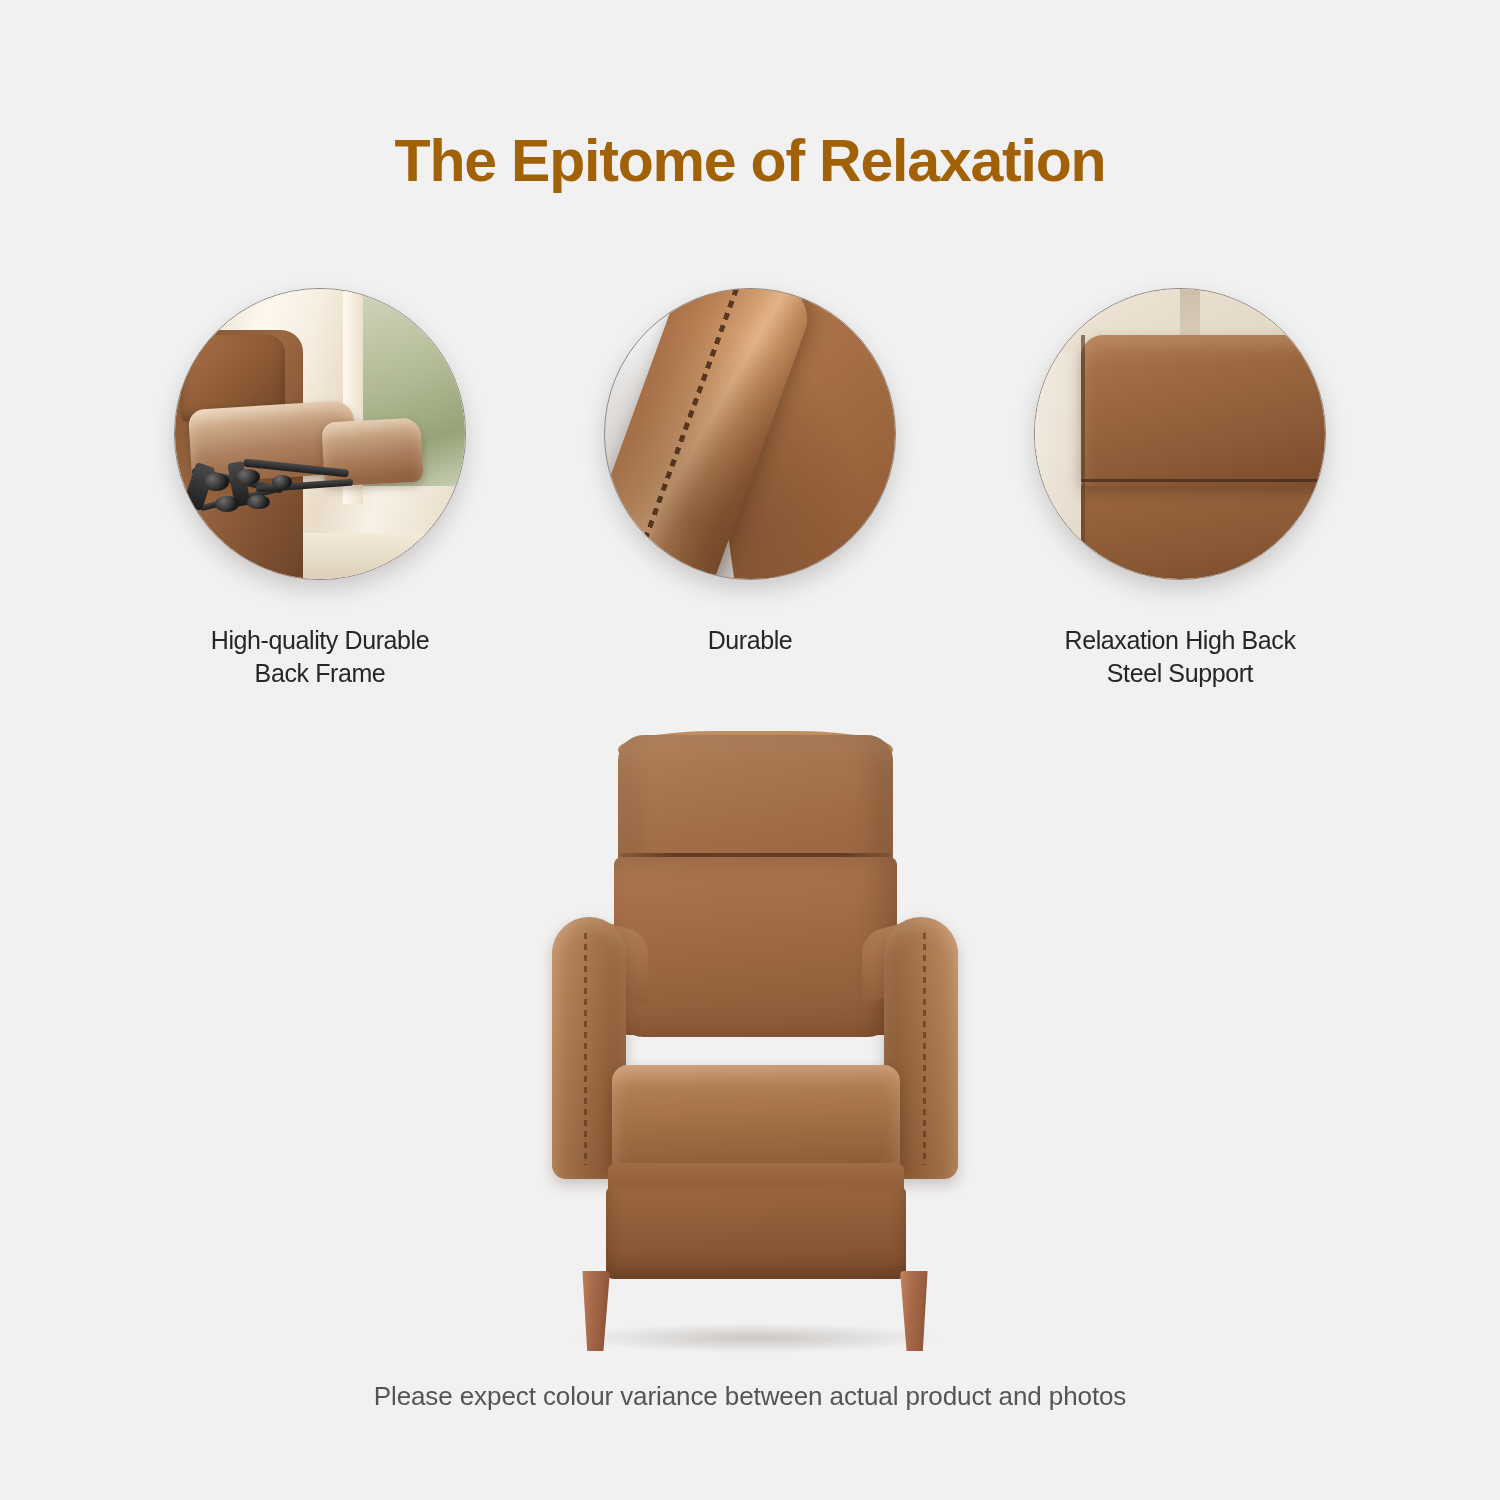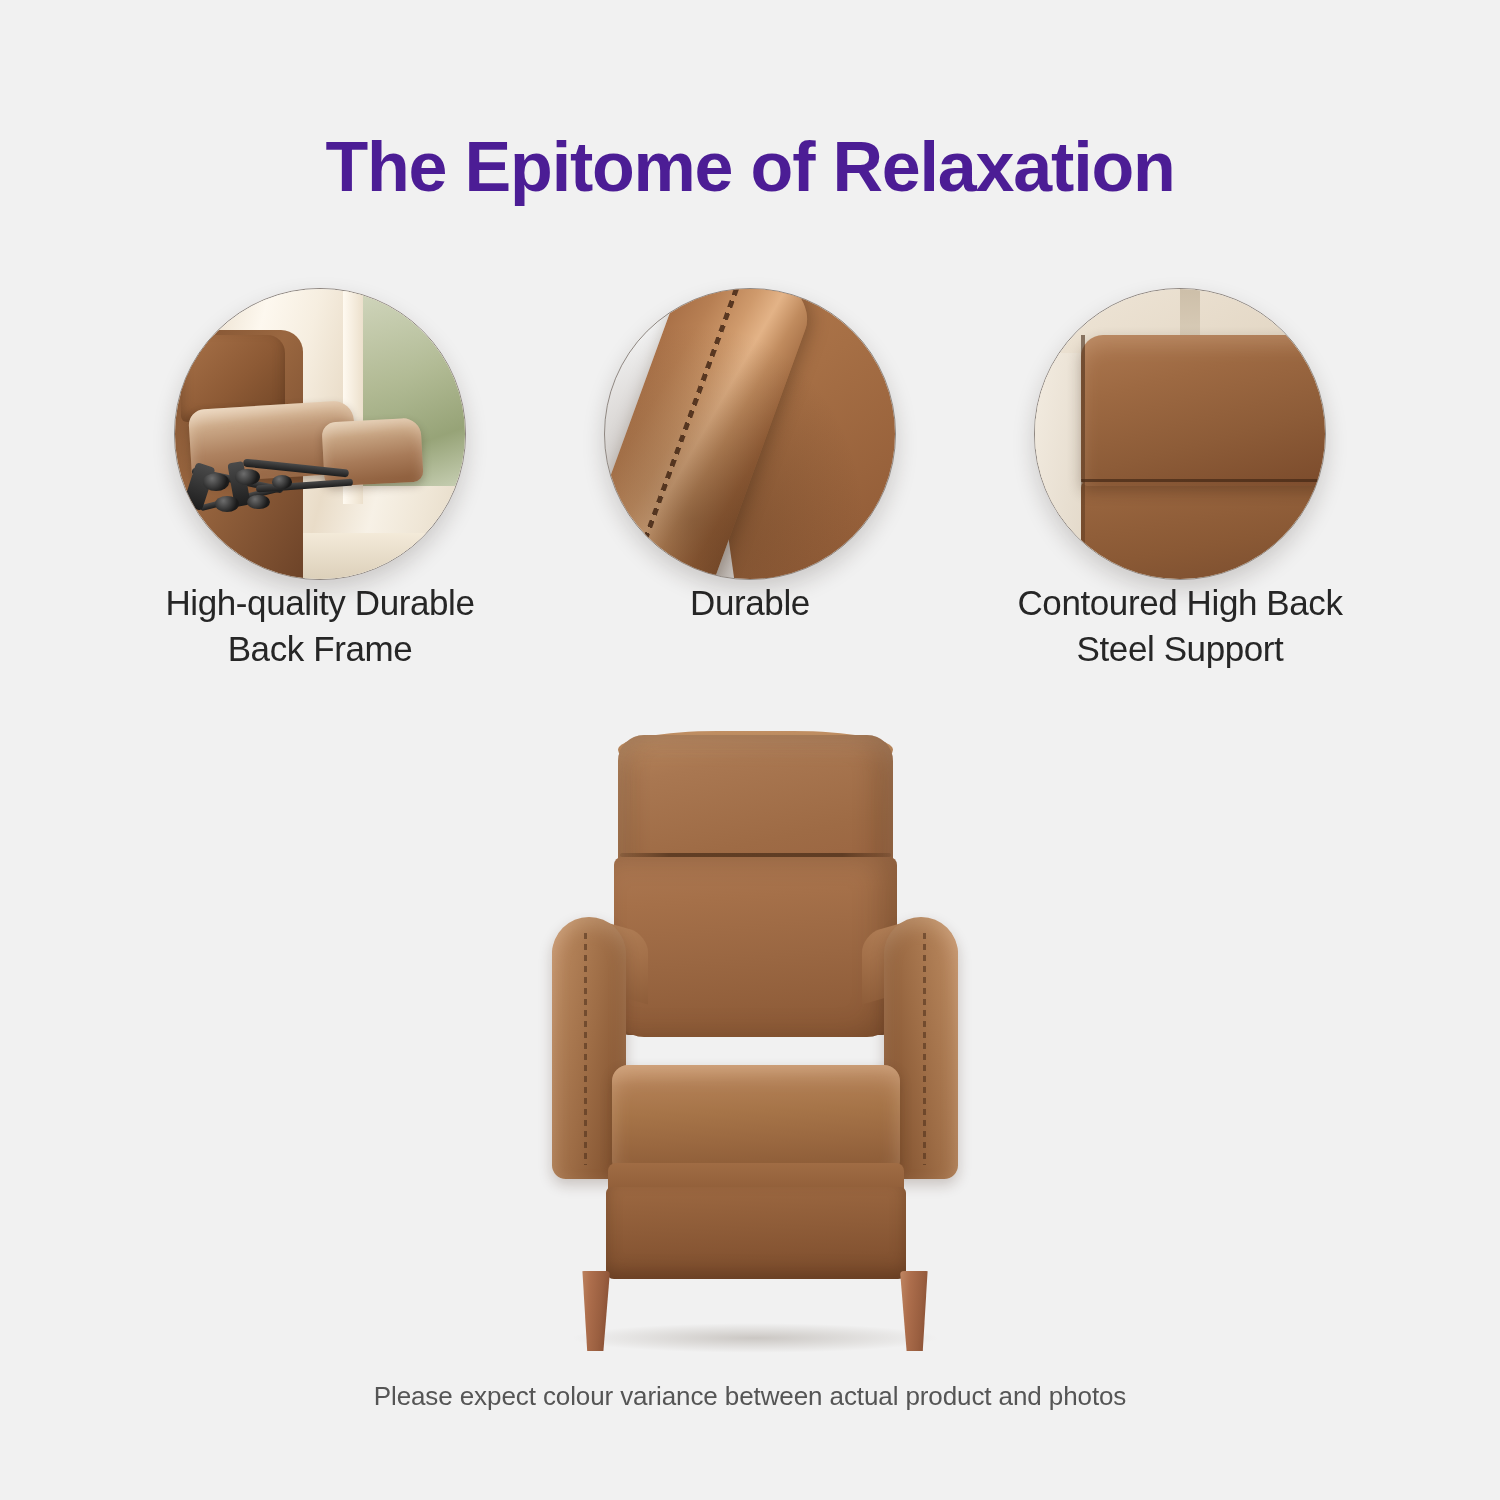--- a/index.html
+++ b/index.html
@@ -15,25 +15,25 @@
     position: relative;
   }
 
   
   .title {
     position: absolute;
     top: 132px;
     left: 0;
     width: 1500px;
     text-align: center;
-    font-size: 70px;
+    font-size: 59px;
     line-height: 1.0;
     font-weight: 700;
     letter-spacing: -1.2px;
-    color: #4c1d95;
+    color: #a16207;
     font-family: "Liberation Sans", sans-serif;
   }
 
   
   .features {
     position: absolute;
     top: 288px;
     left: 120px;
     width: 1260px;
     display: flex;
@@ -55,22 +55,23 @@
     width: 292px;
     height: 292px;
     border-radius: 50%;
     overflow: hidden;
     position: relative;
     box-shadow: 0 10px 22px rgba(40,30,20,0.18);
     border: 1px solid rgba(60,45,35,0.55);
     box-sizing: border-box;
   }
   .caption {
+    margin-top: 44px;
     text-align: center;
-    font-size: 35px;
+    font-size: 25px;
     line-height: 1.32;
     font-weight: 500;
     color: #262626;
     letter-spacing: -0.4px;
   }
 
   
   .c1-bg {
     position: absolute; inset: 0;
     background:
@@ -399,21 +400,21 @@
         <div class="c3-bg"></div>
         <div class="c3-door"></div>
         <div class="c3-wallstripe"></div>
         <div class="c3-lower"></div>
         <div class="c3-cushion"></div>
         <div class="c3-seam"></div>
         <div class="c3-edge"></div>
       </div>
     </div>
     <div class="caption">
-      <div>Contoured High Back</div>
+      <div>Relaxation High Back</div>
       <div>Steel Support</div>
     </div>
   </div>
 
 </div>
 
 <div class="chair">
   <div class="chair-shadow"></div>
   <div class="back-top-curve"></div>
   <div class="back-cushion"></div>

